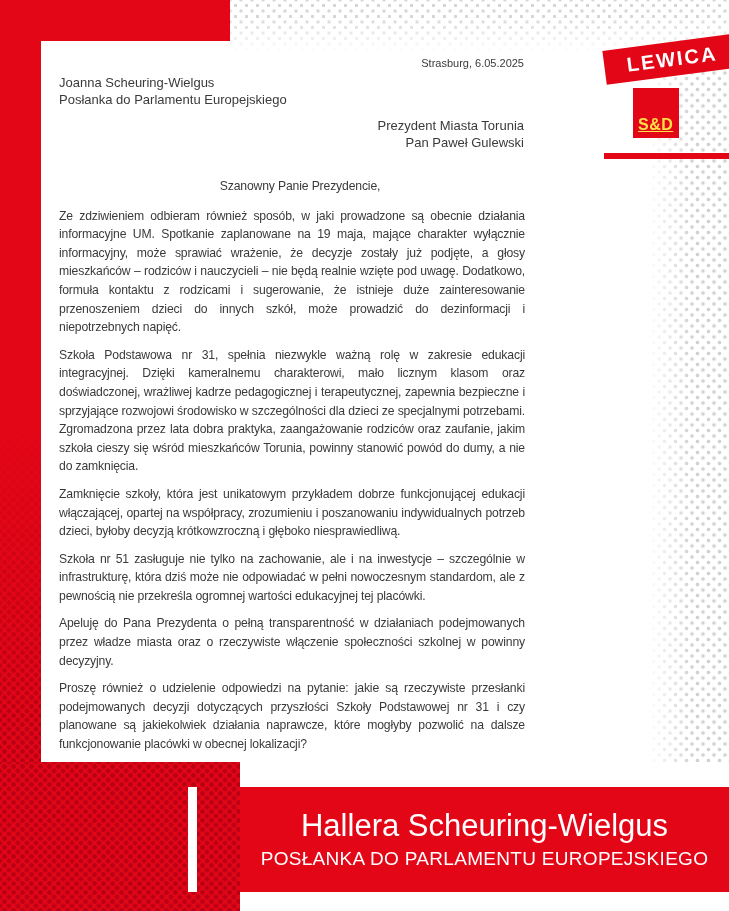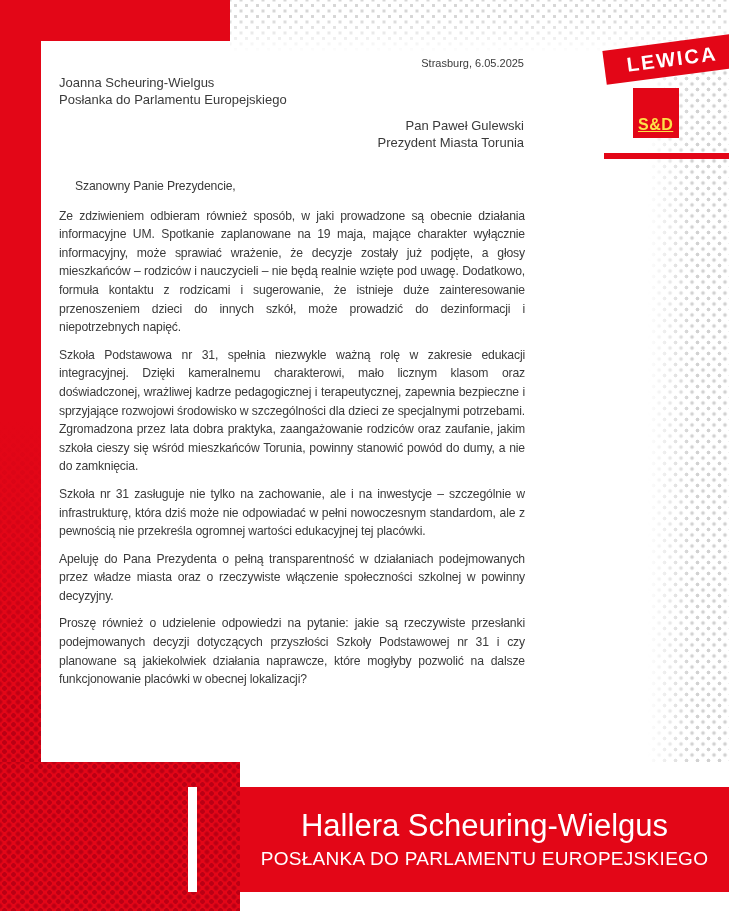--- a/index.html
+++ b/index.html
@@ -52,21 +52,21 @@
   
   .place-date { position:absolute; left:59px; top:57px; width:465px; text-align:right; font-size:11px; color:#3a3a3a; }
   .sender { position:absolute; left:59px; top:74px; font-size:13px; line-height:17px; color:#3a3a3a; }
   .recipient { position:absolute; left:59px; top:117px; width:465px; text-align:right; font-size:13px; line-height:17px; color:#3a3a3a; }
   
   .letter-body {
     position:absolute; left:59px; top:177px; width:466px;
     font-size:12.2px; line-height:18.6px; letter-spacing:-0.15px;
     text-align:justify; color:#3a3a3a;
   }
-  .letter-body .salutation { margin:0 0 11px 16px; text-align:left; }
+  .letter-body .salutation { margin:0 0 11px 16px; text-align:center; }
   .letter-body p { margin:0 0 9px 0; }
   
   .footer-dots {
     position:absolute; left:0; top:762px; width:240px; height:149px;
     background-color:#e30617;
     background-image:
       radial-gradient(circle, #ba0014 2.1px, rgba(186,0,20,0) 2.5px),
       radial-gradient(circle, #ba0014 2.1px, rgba(186,0,20,0) 2.5px);
     background-size:9px 9px, 9px 9px;
     background-position:0 0, 4.5px 4.5px;
@@ -98,30 +98,31 @@
     <span class="sd-text">S&amp;D</span>
   </div>
   <div class="logo-bar"></div>
 
   <div class="place-date">Strasburg, 6.05.2025</div>
   <div class="sender">
     <div>Joanna Scheuring-Wielgus</div>
     <div>Posłanka do Parlamentu Europejskiego</div>
   </div>
   <div class="recipient">
+    <div>Prezydent Miasta Torunia</div>
     <div>Pan Paweł Gulewski</div>
-    <div>Prezydent Miasta Torunia</div>
   </div>
 
   <div class="letter-body">
     <p class="salutation">Szanowny Panie Prezydencie,</p>
     <div>
         <p>Ze zdziwieniem odbieram również sposób, w jaki prowadzone są obecnie działania informacyjne UM. Spotkanie zaplanowane na 19 maja, mające charakter wyłącznie informacyjny, może sprawiać wrażenie, że decyzje zostały już podjęte, a głosy mieszkańców – rodziców i nauczycieli – nie będą realnie wzięte pod uwagę. Dodatkowo, formuła kontaktu z rodzicami i sugerowanie, że istnieje duże zainteresowanie przenoszeniem dzieci do innych szkół, może prowadzić do dezinformacji i niepotrzebnych napięć.</p>
         <p>Szkoła Podstawowa nr 31, spełnia niezwykle ważną rolę w zakresie edukacji integracyjnej. Dzięki kameralnemu charakterowi, mało licznym klasom oraz doświadczonej, wrażliwej kadrze pedagogicznej i terapeutycznej, zapewnia bezpieczne i sprzyjające rozwojowi środowisko w szczególności dla dzieci ze specjalnymi potrzebami. Zgromadzona przez lata dobra praktyka, zaangażowanie rodziców oraz zaufanie, jakim szkoła cieszy się wśród mieszkańców Torunia, powinny stanowić powód do dumy, a nie do zamknięcia.</p>
-        <p>Szkoła nr 31 zasługuje nie tylko na zachowanie, ale i na inwestycje – szczególnie w infrastrukturę, która dziś może nie odpowiadać w pełni nowoczesnym standardom, ale z pewnością nie przekreśla ogromnej wartości edukacyjnej tej placówki.</p>
+        <p>Zamknięcie szkoły, która jest unikatowym przykładem dobrze funkcjonującej edukacji włączającej, opartej na współpracy, zrozumieniu i poszanowaniu indywidualnych potrzeb dzieci, byłoby decyzją krótkowzroczną i głęboko niesprawiedliwą.</p>
+        <p>Szkoła nr 51 zasługuje nie tylko na zachowanie, ale i na inwestycje – szczególnie w infrastrukturę, która dziś może nie odpowiadać w pełni nowoczesnym standardom, ale z pewnością nie przekreśla ogromnej wartości edukacyjnej tej placówki.</p>
         <p>Apeluję do Pana Prezydenta o pełną transparentność w działaniach podejmowanych przez władze miasta oraz o rzeczywiste włączenie społeczności szkolnej w powinny decyzyjny.</p>
         <p>Proszę również o udzielenie odpowiedzi na pytanie: jakie są rzeczywiste przesłanki podejmowanych decyzji dotyczących przyszłości Szkoły Podstawowej nr 31 i czy planowane są jakiekolwiek działania naprawcze, które mogłyby pozwolić na dalsze funkcjonowanie placówki w obecnej lokalizacji?</p>
       </div>
   </div>
 
   <div class="footer-dots"></div>
   <div class="footer-band">
     <div class="footer-name">
       <span>Hallera</span>
       <span class="bold">Scheuring-Wielgus</span>

